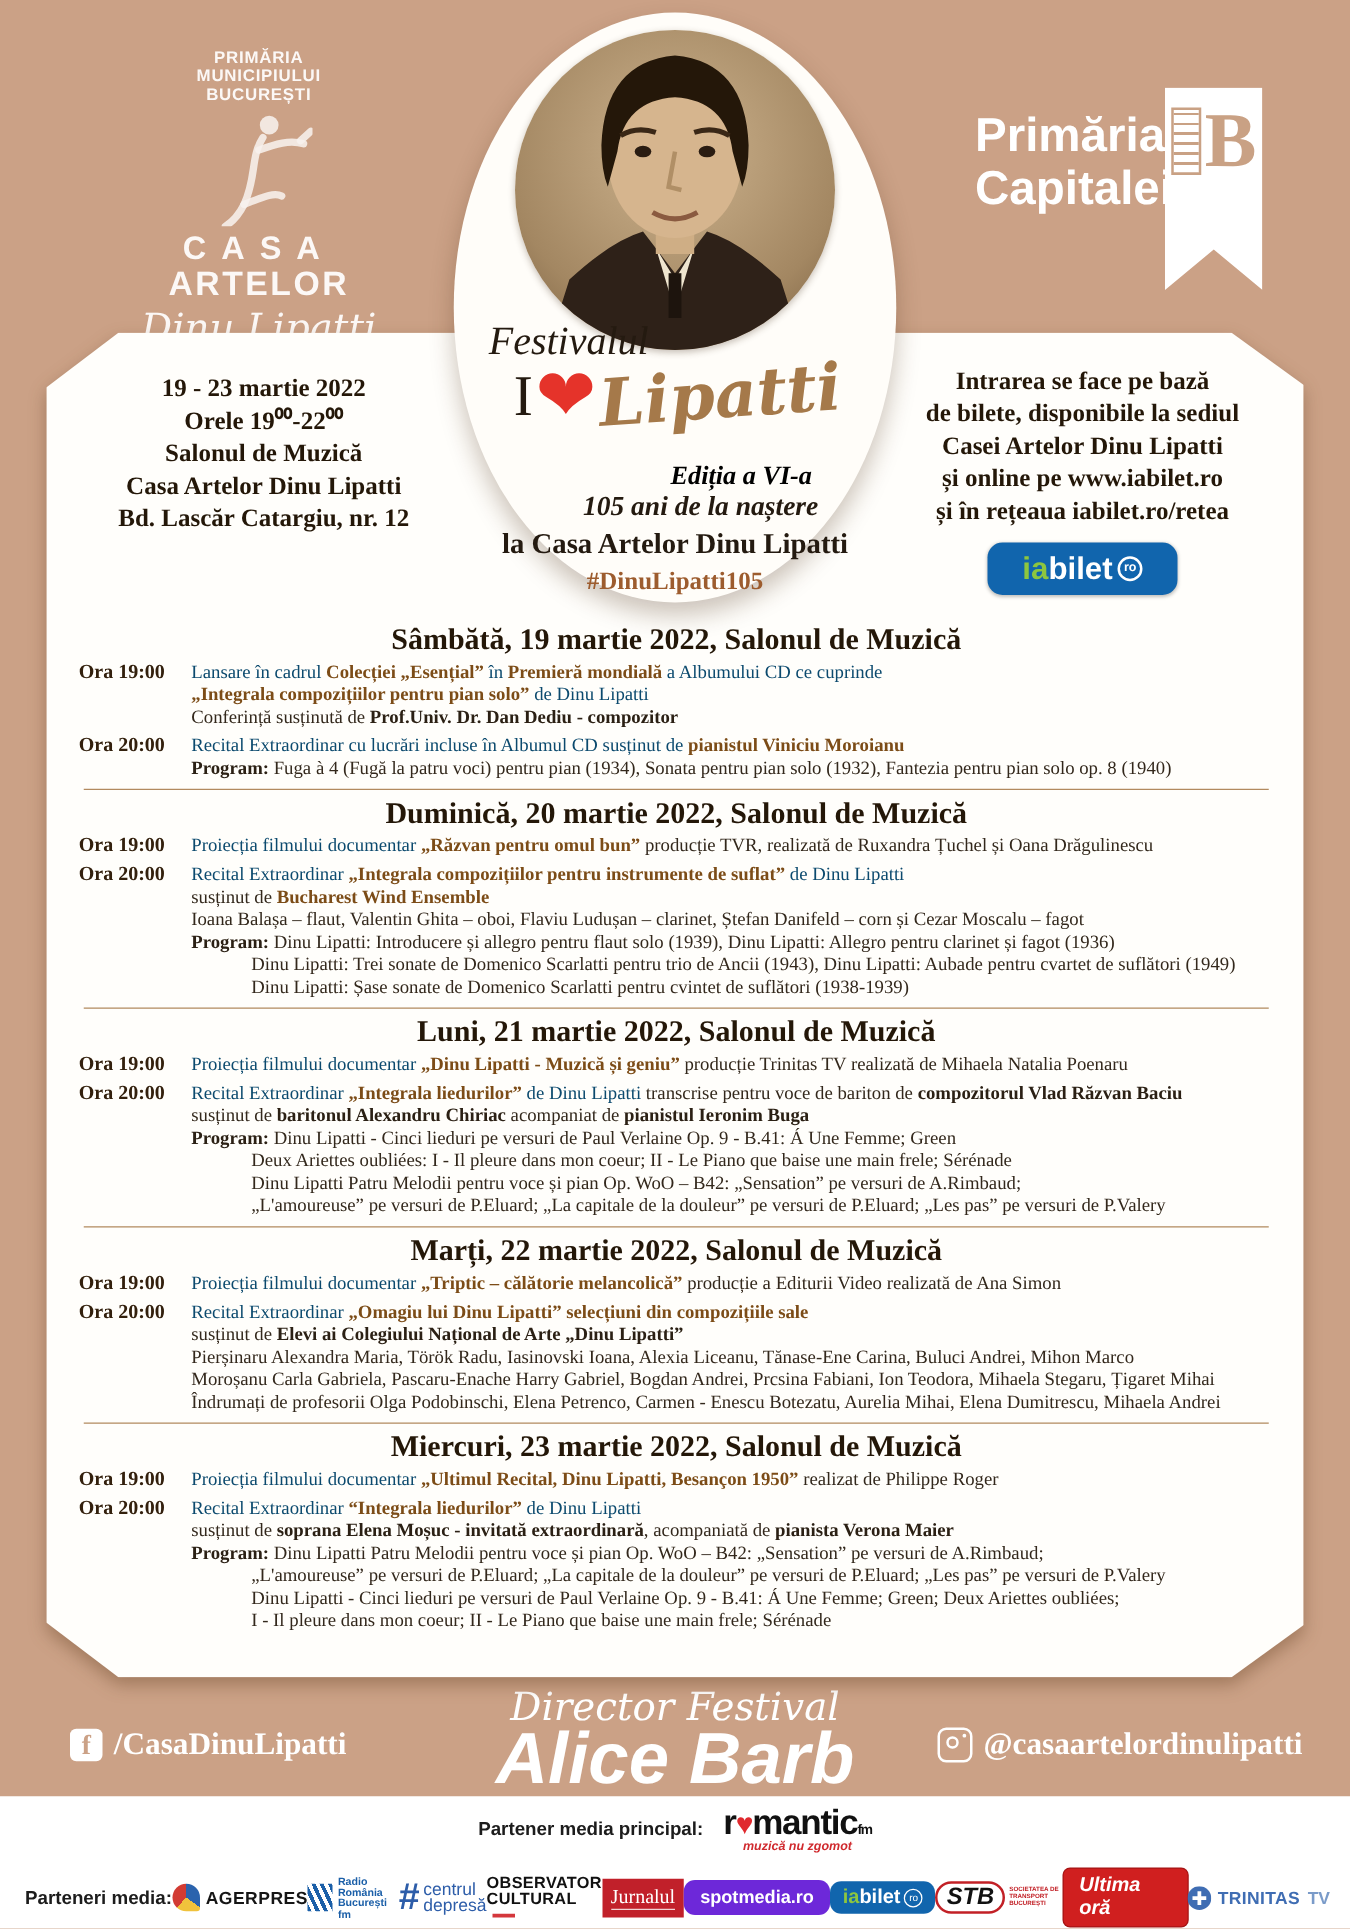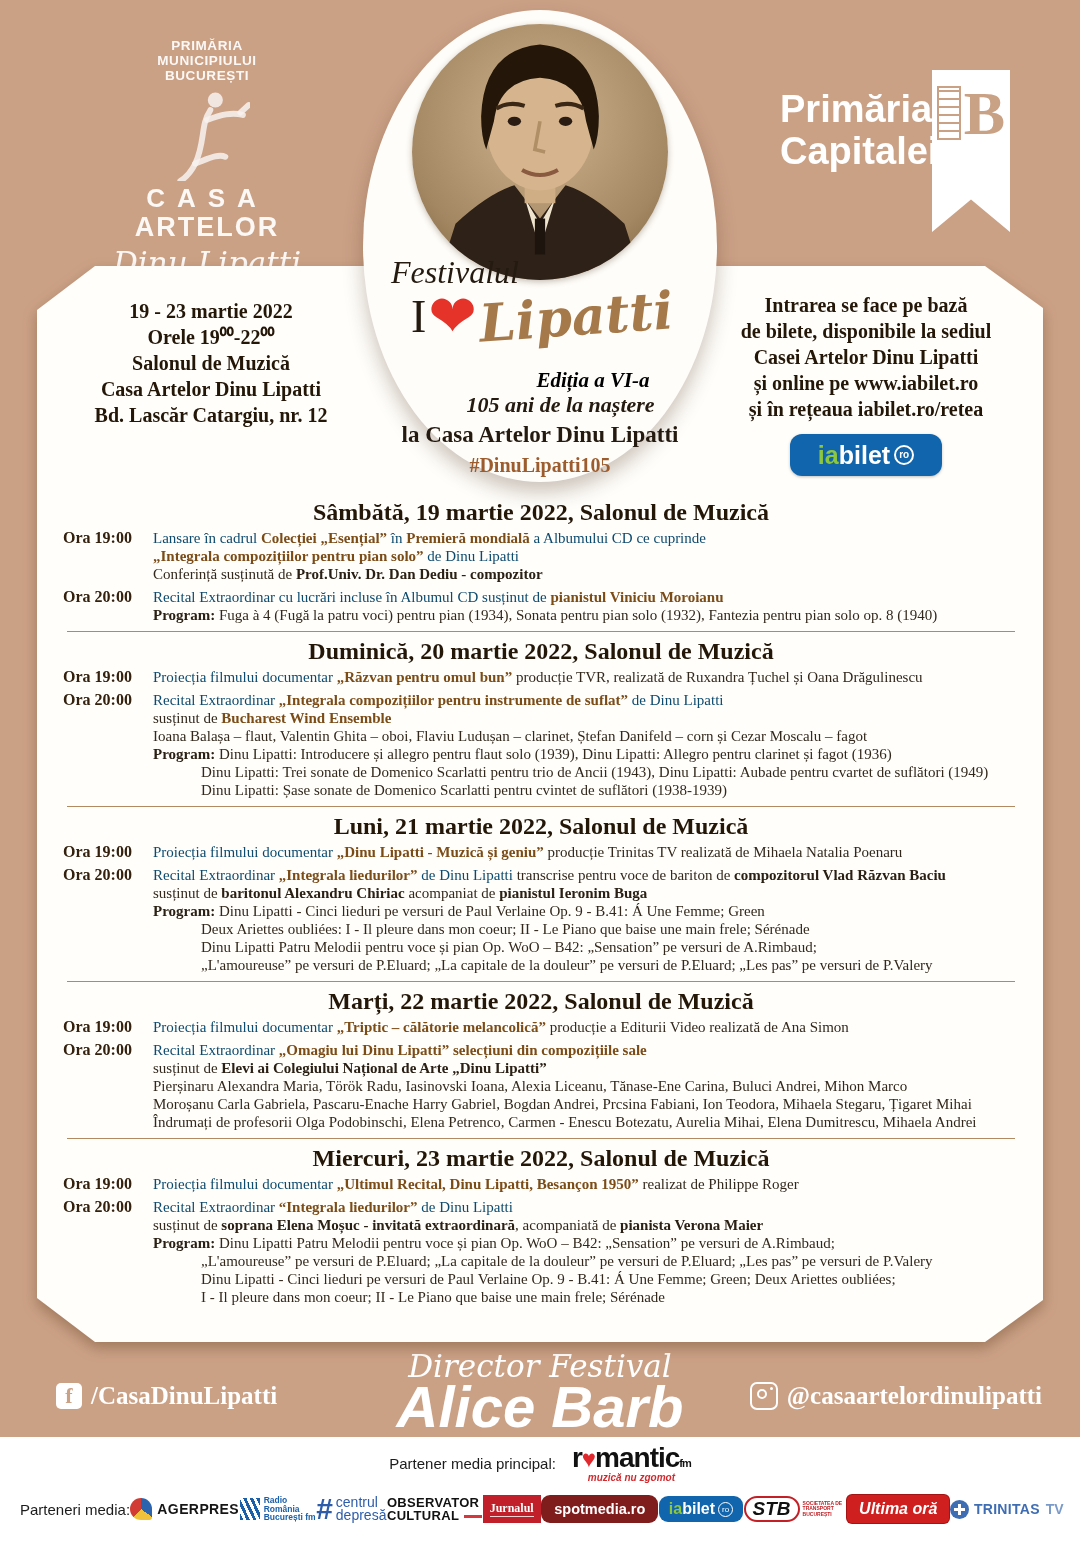--- a/index.html
+++ b/index.html
@@ -62,21 +62,21 @@
   .director{position:absolute;left:0;top:1348px;width:100%;text-align:center;color:#fff;z-index:1;}
   .director-label{font-style:italic;font-size:31px;font-family:"DejaVu Serif",serif;}
   .director-name{font-style:italic;font-weight:bold;font-size:58px;line-height:46px;font-family:Liberation Sans, sans-serif;}
   .ig-link{position:absolute;right:38px;top:1382px;display:flex;align-items:center;gap:9px;color:#fff;font-weight:bold;font-size:25px;text-align:right;}
   .ig-icon{width:24px;height:24px;border:2px solid #fff;border-radius:7px;position:relative;}
   .ig-icon::before{content:"";position:absolute;left:5px;top:5px;width:10px;height:10px;border:2px solid #fff;border-radius:50%;box-sizing:border-box;}
   .ig-icon::after{content:"";position:absolute;right:3px;top:3px;width:3px;height:3px;background:#fff;border-radius:50%;}
   
   .partners{position:absolute;left:0;top:1437px;width:100%;height:106px;background:#fff;}
   .row1{display:flex;justify-content:center;align-items:center;gap:16px;padding-top:7px;}
-  .pm-label,.pmedia-label{font-family:"Liberation Sans",sans-serif;font-weight:normal;font-size:15px;color:#1c1c1c;}
+  .pm-label,.pmedia-label{font-family:"Liberation Sans",sans-serif;font-weight:bold;font-size:15px;color:#1c1c1c;}
   .romantic{display:flex;flex-direction:column;align-items:center;line-height:1;text-align:center;}
   .romantic-main{font-family:"Liberation Sans",sans-serif;font-weight:bold;font-size:28px;color:#111;letter-spacing:-1px;}
   .romantic-heart{color:#e0292e;font-size:24px;}
   .romantic-fm{font-size:11px;color:#111;}
   .romantic-sub{font-family:"Liberation Sans",sans-serif;font-style:italic;font-weight:bold;font-size:10px;color:#d02a2e;margin-top:1px;}
   .row2{display:flex;align-items:center;padding:12px 16px 0 20px;}
   #partner-logos{display:flex;flex:1;justify-content:space-around;align-items:center;font-family:"Liberation Sans",sans-serif;}
   .logo{display:flex;align-items:center;}
   .lg-agerpres{gap:5px;}
   .lg-agerpres::before{content:"";width:22px;height:22px;border-radius:50% 50% 12% 50%;
@@ -86,22 +86,22 @@
   .lg-radio::before{content:"";grid-row:1/4;grid-column:1;width:20px;height:22px;
     background:repeating-linear-gradient(65deg,#1b5fa8 0 3px,transparent 3px 6px);}
   .lg-radio span{grid-column:2;font-size:8.5px;font-weight:bold;color:#1b5fa8;line-height:8.5px;text-align:left;}
   .lg-centrul-de-presa{display:grid;grid-template-columns:auto auto;column-gap:3px;align-items:center;}
   .lg-centrul-de-presa .ln0{grid-row:1/3;grid-column:1;font-size:30px;font-weight:bold;color:#2d5da9;line-height:26px;}
   .lg-centrul-de-presa .ln1,.lg-centrul-de-presa .ln2{grid-column:2;font-size:14px;color:#2d5da9;line-height:13px;text-align:left;}
   .lg-observator{flex-direction:column;align-items:flex-start;}
   .lg-observator span{font-weight:bold;font-size:13px;color:#111;line-height:13px;letter-spacing:.3px;}
   .lg-observator .ln1::after{content:"";display:inline-block;width:18px;height:3px;background:#d4373c;margin-left:5px;vertical-align:middle;}
   .lg-jurnalul{background:#c1202a;color:#fff;padding:6px 7px;flex-direction:column;}
-  .lg-jurnalul .ln0{font-family:"Liberation Serif",serif;font-weight:bold;font-size:12px;border-bottom:1px solid rgba(255,255,255,.8);}
-  .lg-spotmedia{background:#7f1d1d;border-radius:9px;padding:6px 13px;}
+  .lg-jurnalul .ln0{font-family:"Liberation Serif",serif;font-weight:normal;font-size:16px;border-bottom:1px solid rgba(255,255,255,.8);}
+  .lg-spotmedia{background:#6d28d9;border-radius:9px;padding:6px 13px;}
   .lg-spotmedia .ln0{color:#fff;font-weight:bold;font-size:14.5px;}
   .lg-iabilet{background:#1165ad;border-radius:9px;padding:4px 10px;}
   .lg-iabilet .ln0{color:#8dc63f;font-weight:bold;font-size:16px;}
   .lg-iabilet .ln1{color:#fff;font-weight:bold;font-size:16px;}
   .lg-iabilet .ln2{color:#fff;border:1.5px solid #fff;border-radius:50%;font-size:8px;width:13px;height:13px;line-height:13px;text-align:center;margin-left:3px;}
   .lg-stb{gap:3px;}
   .lg-stb .ln0{font-style:italic;font-weight:bold;font-size:19px;color:#111;border:2px solid #c22026;border-radius:14px;padding:0 7px;}
   .lg-stb .ln1{font-size:5px;color:#c22026;width:44px;line-height:5.5px;font-weight:bold;text-transform:uppercase;text-align:left;}
   .lg-ultima-ora{background:#d01f1f;border-radius:5px;padding:5px 12px;box-shadow:0 0 0 1px #a51414;}
   .lg-ultima-ora .ln0{color:#fff;font-style:italic;font-weight:bold;font-size:16px;}

